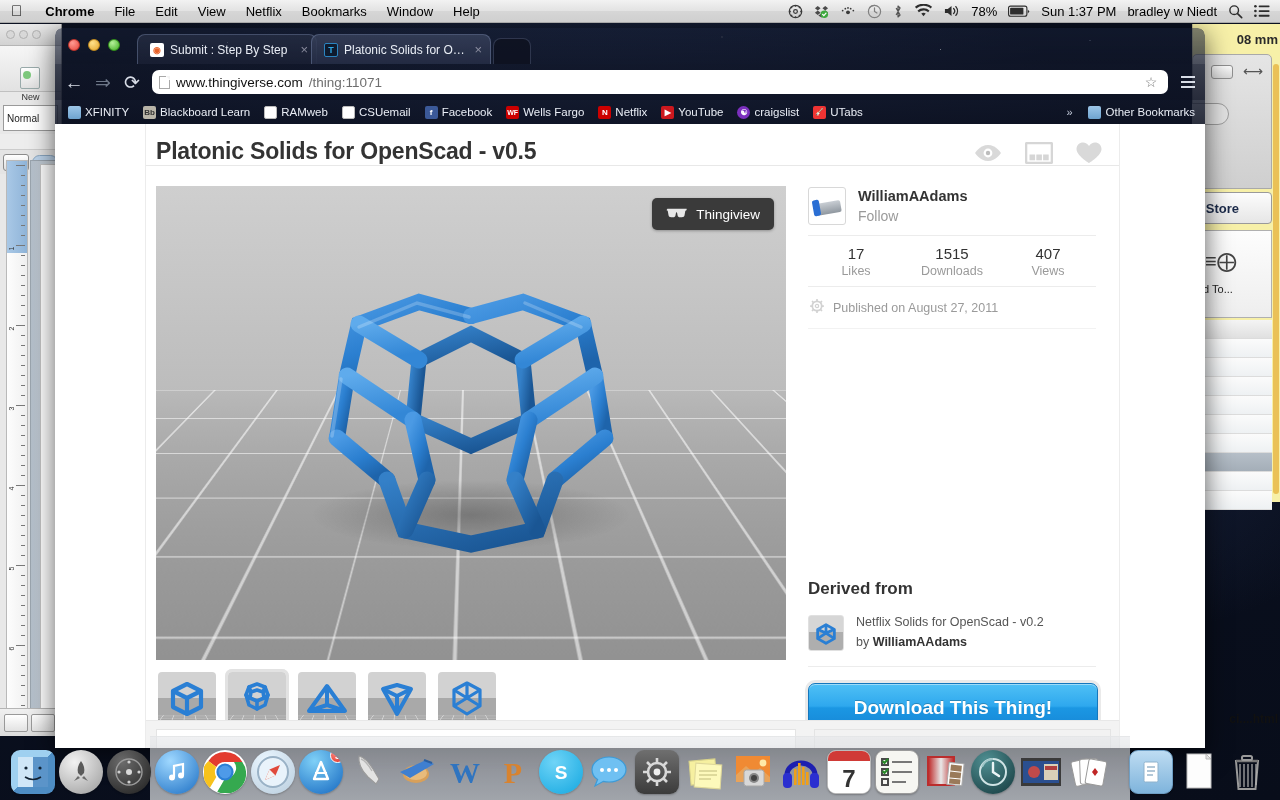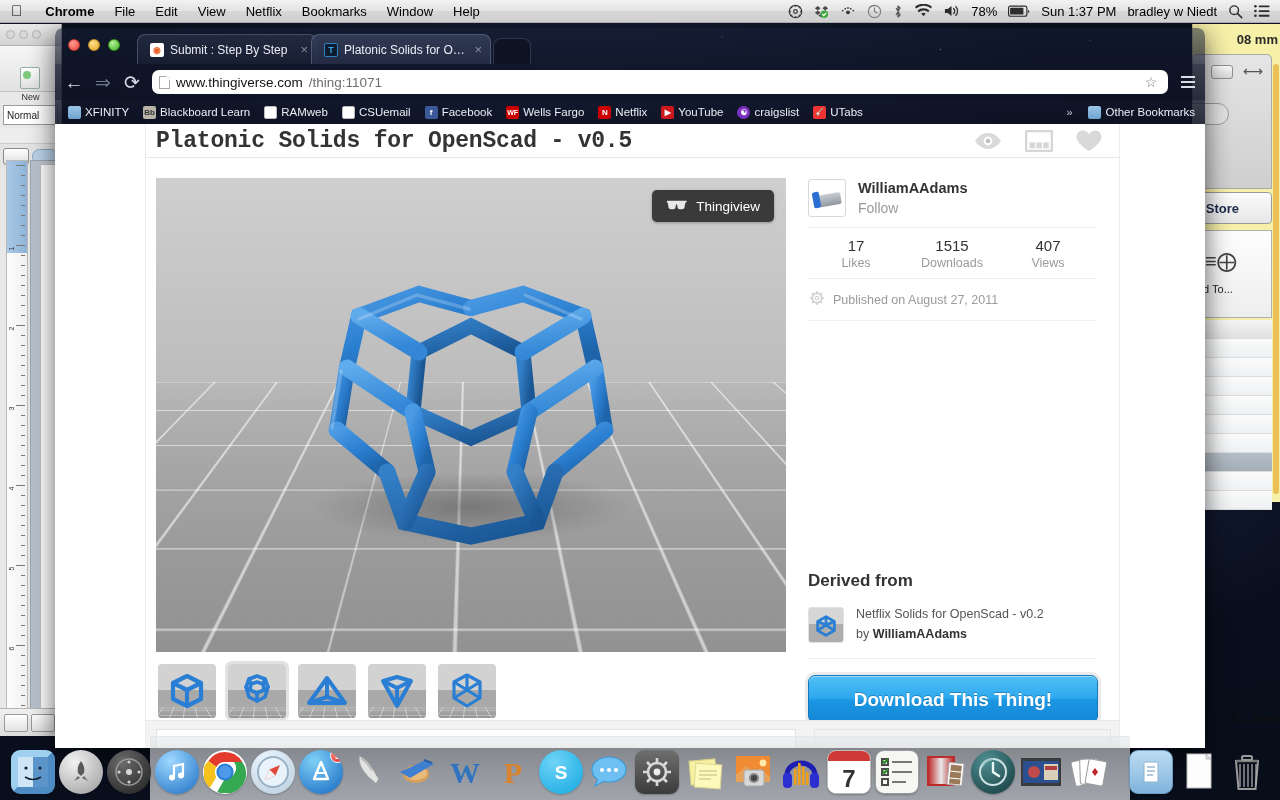--- a/index.html
+++ b/index.html
@@ -54,21 +54,21 @@
   .ww-titlebar { height:22px; background:linear-gradient(to bottom,#e9e9e9,#d2d2d2);
     border-bottom:1px solid #b5b5b5; display:flex; align-items:center; gap:4px; padding-left:6px; }
   .ww-dot { width:9px; height:9px; border-radius:50%; background:#d8d8d8; border:1px solid #b0b0b0; }
   .ww-ribbon { height:46px; background:linear-gradient(to bottom,#f6f6f6,#e2e2e2);
     border-bottom:1px solid #c0c0c0; display:flex; align-items:flex-end; justify-content:center; padding-bottom:2px;}
   .ww-newicon { width:20px; height:22px; background:linear-gradient(to bottom,#fff,#e0e0e0);
     border:1px solid #9aa; border-radius:2px; position:relative; margin-right:2px;}
   .ww-newicon:after{content:""; position:absolute; left:2px; top:3px; width:8px;height:8px;
     border-radius:50%; background:#7dc97d;}
   .ww-label { font-size:9px; color:#333; text-align:center; }
-  .ww-style { margin:3px 3px; height:20px; background:#fff; border:1px solid #9a9a9a;
+  .ww-style { margin:3px 3px; height:26px; background:#fff; border:1px solid #9a9a9a;
     font-size:10px; color:#222; display:flex; align-items:center; padding-left:3px;}
   .ww-toolbar2 { height:16px; background:#ededed; border-bottom:1px solid #ccc; }
   .ww-tabrow { height:24px; background:#e4e4e4; display:flex; align-items:center; gap:3px; padding-left:3px;}
   .ww-tabbtn { width:26px; height:17px; border:1px solid #8b8b8b; border-radius:3px;
     background:linear-gradient(to bottom,#fff,#dedede); font-size:9px; text-align:center;}
   .ww-tabpill { width:26px; height:15px; border-radius:8px; background:#bcd3ea; border:1px solid #8aa6c0;}
   .ww-ruler { position:absolute; left:6px; top:136px; width:22px; height:560px;
     background:linear-gradient(to right,#fdfdfd,#f0f0f0); border:1px solid #b9b9b9;
     font-size:7px; color:#444; }
   .ww-rulersel { position:absolute; left:0; top:0; width:100%; height:92px;
@@ -214,22 +214,22 @@
   .ico-cl { background:#7b2fbe; border-radius:50%; }
   .ico-ut { background:#e33; }
   .bm-chev { margin-left:auto; padding:0 8px; color:#c3cada; font-size:11px;}
   .bm-other { display:flex; align-items:center; gap:5px; padding-right:4px;}
 
   
   .page { position:absolute; left:0; top:96px; width:1150px; height:624px; background:#fff; }
   .page-inner { position:relative; width:1150px; height:624px; }
   .content-card { position:absolute; left:90px; top:0; width:975px; min-height:624px; background:#fff;
     border-left:1px solid #ececec; border-right:1px solid #ececec; }
-  .title-row { height:34px; display:flex; align-items:center; padding:0 16px 0 10px;
-    border-bottom:1px solid #e8e8e8;font-family:Liberation Mono, monospace;}
+  .title-row { height:42px; display:flex; align-items:flex-end; padding:0 16px 0 10px;
+    border-bottom:1px solid #e8e8e8;}
   .thing-title { font-size:23px; font-weight:bold; color:#333; letter-spacing:-.2px;}
   .title-actions { margin-left:auto; display:flex; align-items:center; gap:22px; }
   .ta-icon { color:#d6d6d6; display:flex; align-items:center; }
 
   .body-row { display:flex; padding:10px 0 0 0; }
   .left-col { width:650px; padding:10px 0 0 10px;}
   .viewer { position:relative; width:630px; height:474px; overflow:hidden;
     background:linear-gradient(to bottom,#c9c9c9 0%,#bdbdbd 42%,#a8a8a8 44%,#9e9e9e 100%); }
   .floor {
     position:absolute; left:-40%; top:43%; width:180%; height:57%;

